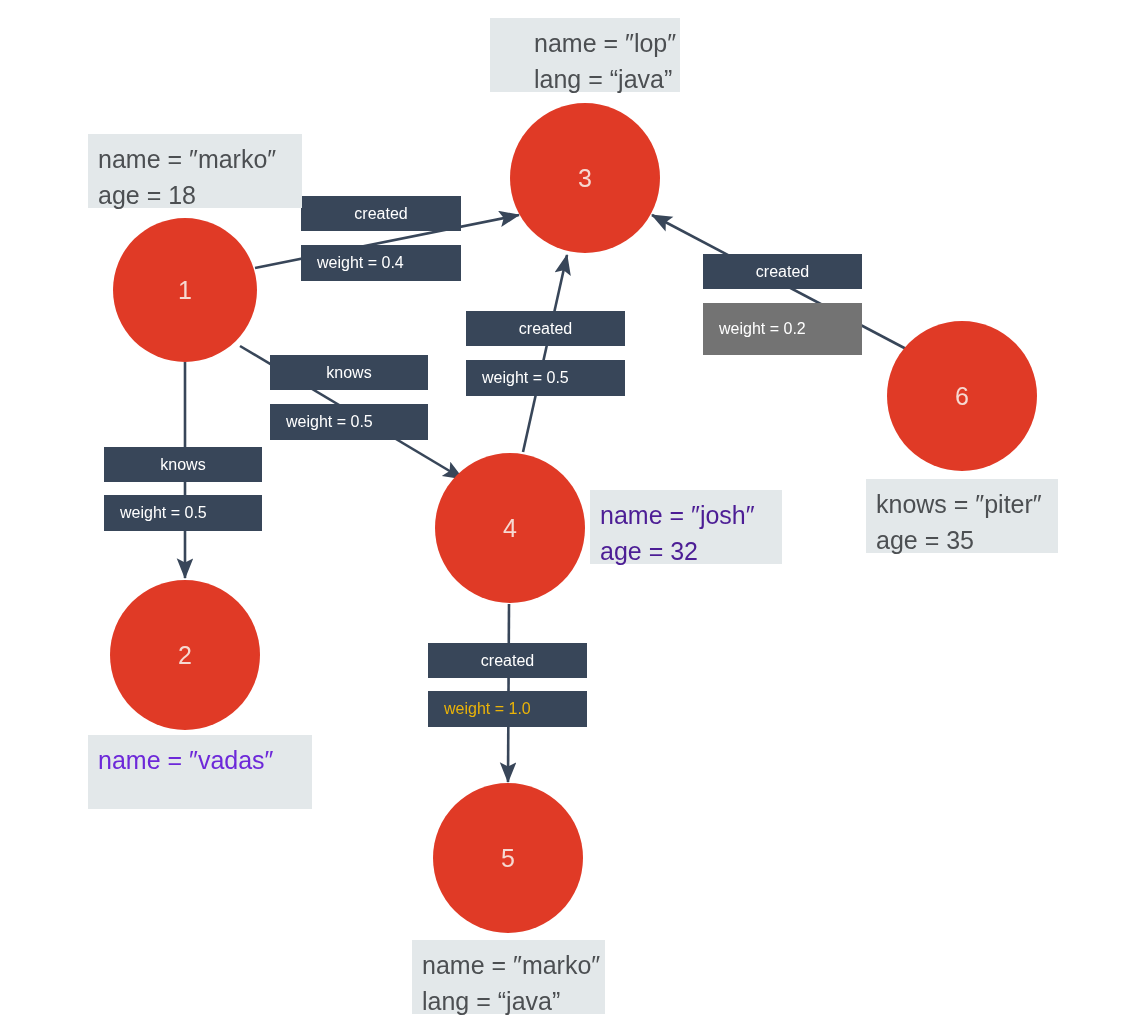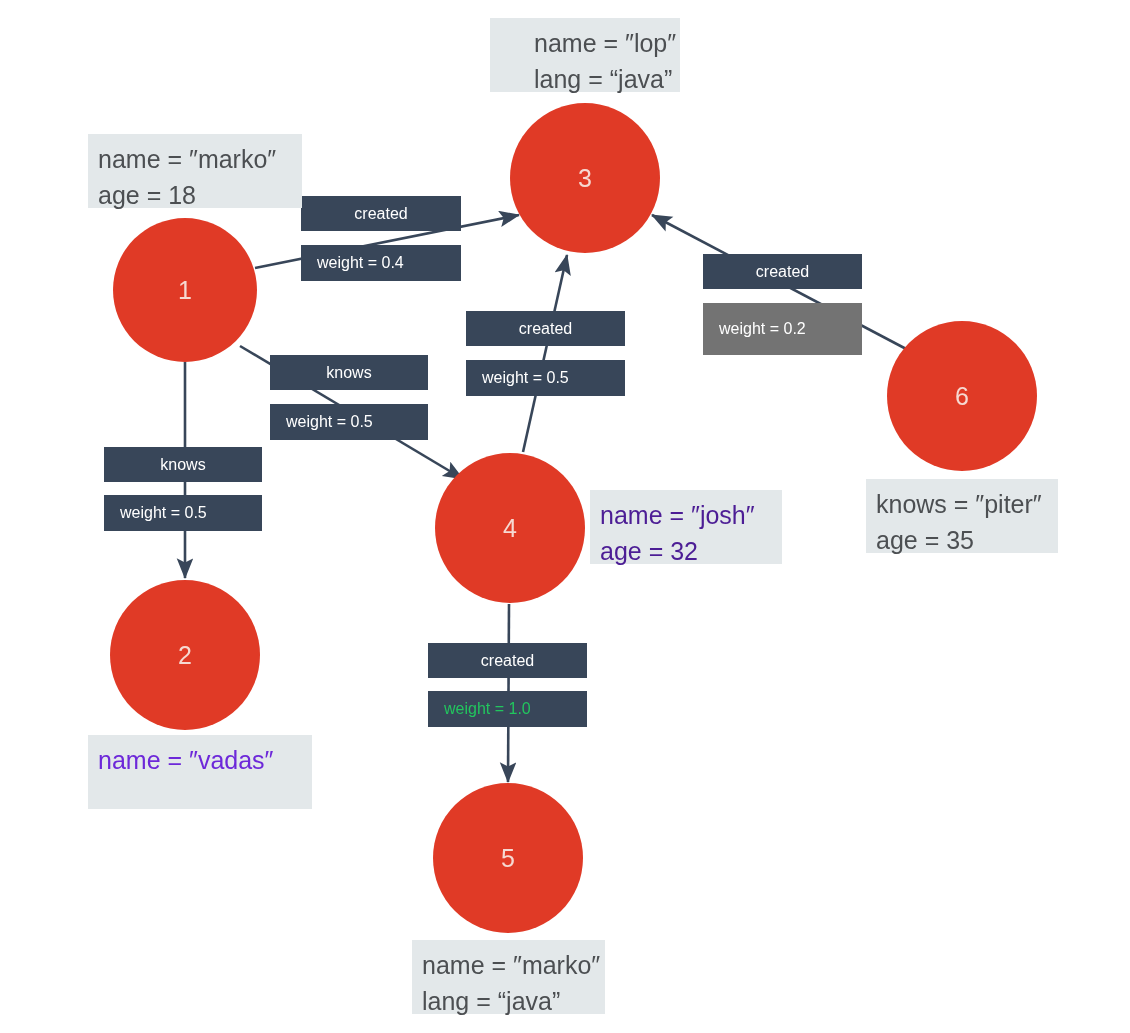--- a/index.html
+++ b/index.html
@@ -120,21 +120,21 @@
       <div class="edge-box left" style="left: 301px; top: 245px; width: 160px; height: 36px; background: rgb(56, 70, 89); color: rgb(255, 255, 255);">weight = 0.4</div>
       <div class="edge-box center" style="left: 270px; top: 355px; width: 158px; height: 35px; background: rgb(56, 70, 89); color: rgb(255, 255, 255);">knows</div>
       <div class="edge-box left" style="left: 270px; top: 404px; width: 158px; height: 36px; background: rgb(56, 70, 89); color: rgb(255, 255, 255);">weight = 0.5</div>
       <div class="edge-box center" style="left: 104px; top: 447px; width: 158px; height: 35px; background: rgb(56, 70, 89); color: rgb(255, 255, 255);">knows</div>
       <div class="edge-box left" style="left: 104px; top: 495px; width: 158px; height: 36px; background: rgb(56, 70, 89); color: rgb(255, 255, 255);">weight = 0.5</div>
       <div class="edge-box center" style="left: 466px; top: 311px; width: 159px; height: 35px; background: rgb(56, 70, 89); color: rgb(255, 255, 255);">created</div>
       <div class="edge-box left" style="left: 466px; top: 360px; width: 159px; height: 36px; background: rgb(56, 70, 89); color: rgb(255, 255, 255);">weight = 0.5</div>
       <div class="edge-box center" style="left: 703px; top: 254px; width: 159px; height: 35px; background: rgb(56, 70, 89); color: rgb(255, 255, 255);">created</div>
       <div class="edge-box left" style="left: 703px; top: 303px; width: 159px; height: 52px; background: #737373; color: rgb(255, 255, 255);">weight = 0.2</div>
       <div class="edge-box center" style="left: 428px; top: 643px; width: 159px; height: 35px; background: rgb(56, 70, 89); color: rgb(255, 255, 255);">created</div>
-      <div class="edge-box left" style="left: 428px; top: 691px; width: 159px; height: 36px; background: rgb(56, 70, 89); color: #22c55e;">weight = 1.0</div>
+      <div class="edge-box left" style="left: 428px; top: 691px; width: 159px; height: 36px; background: rgb(56, 70, 89); color: #eab308;">weight = 1.0</div>
     </div>
   <div id="props-layer">
       <div class="prop-box" style="left: 88px; top: 134px; width: 214px; height: 74px; background: rgb(227, 232, 234); color: rgb(76, 79, 82);">
         <span class="prop-line">name = ″marko″</span>
         <span class="prop-line">age = 18</span>
       </div>
       <div class="prop-box" style="left: 490px; top: 18px; width: 190px; height: 74px; background: rgb(227, 232, 234); color: rgb(76, 79, 82); padding-left: 44px;">
         <span class="prop-line">name = ″lop″</span>
         <span class="prop-line">lang = “java”</span>
       </div>

